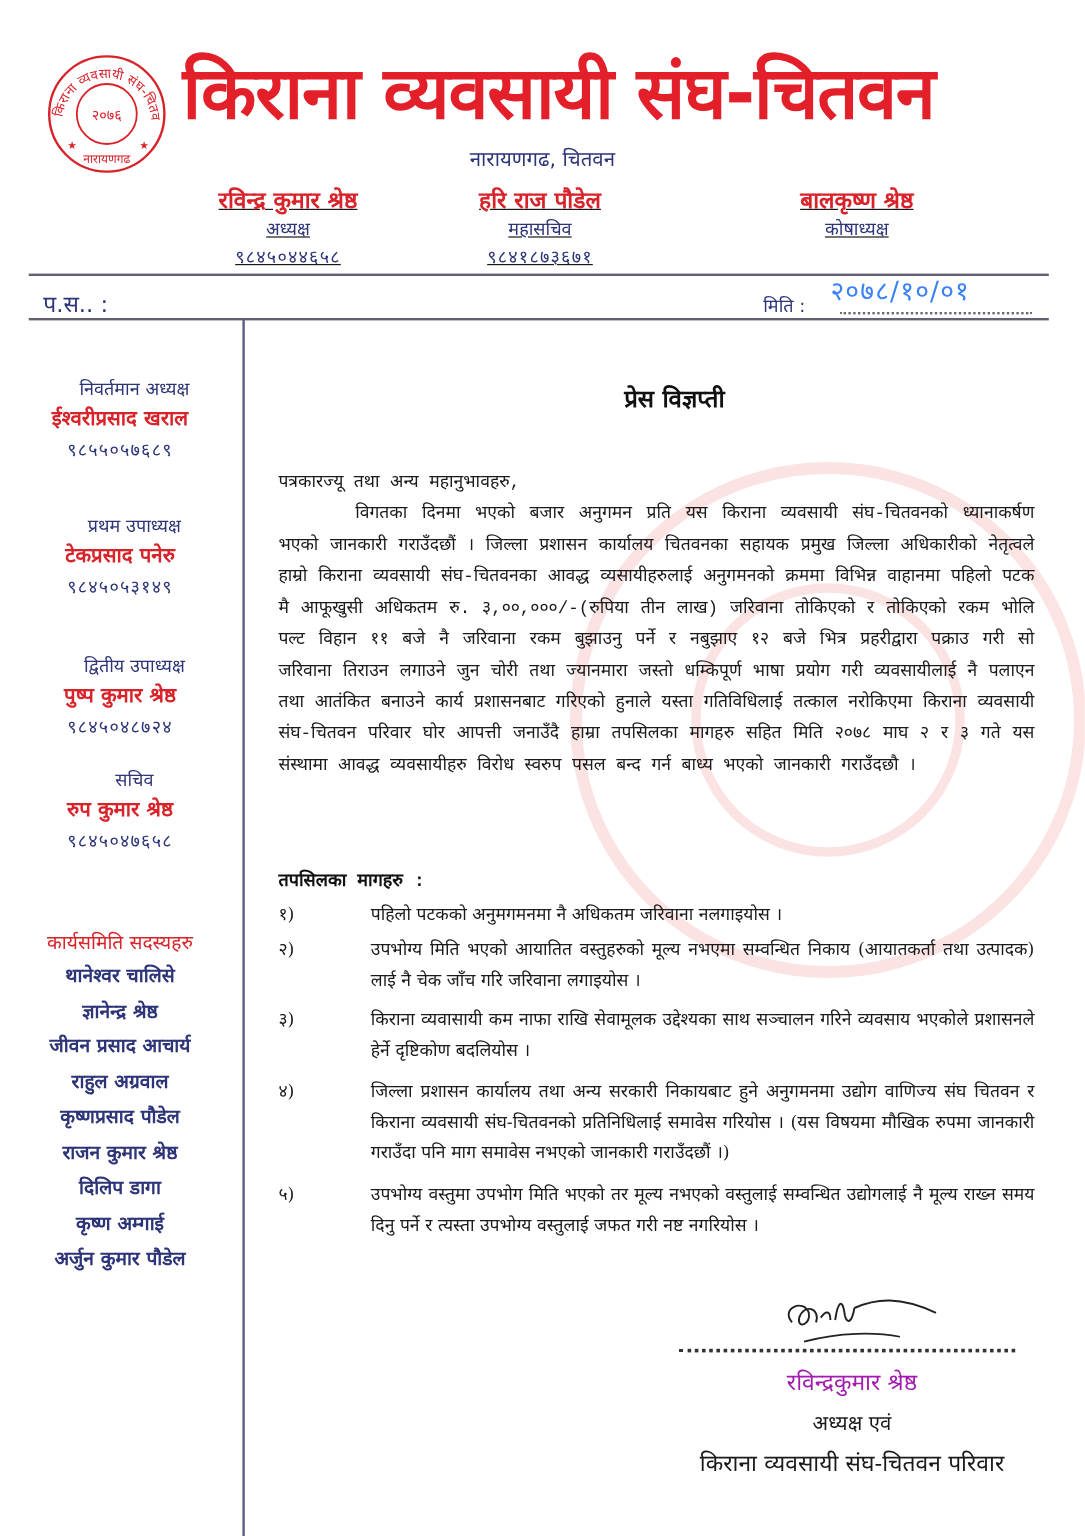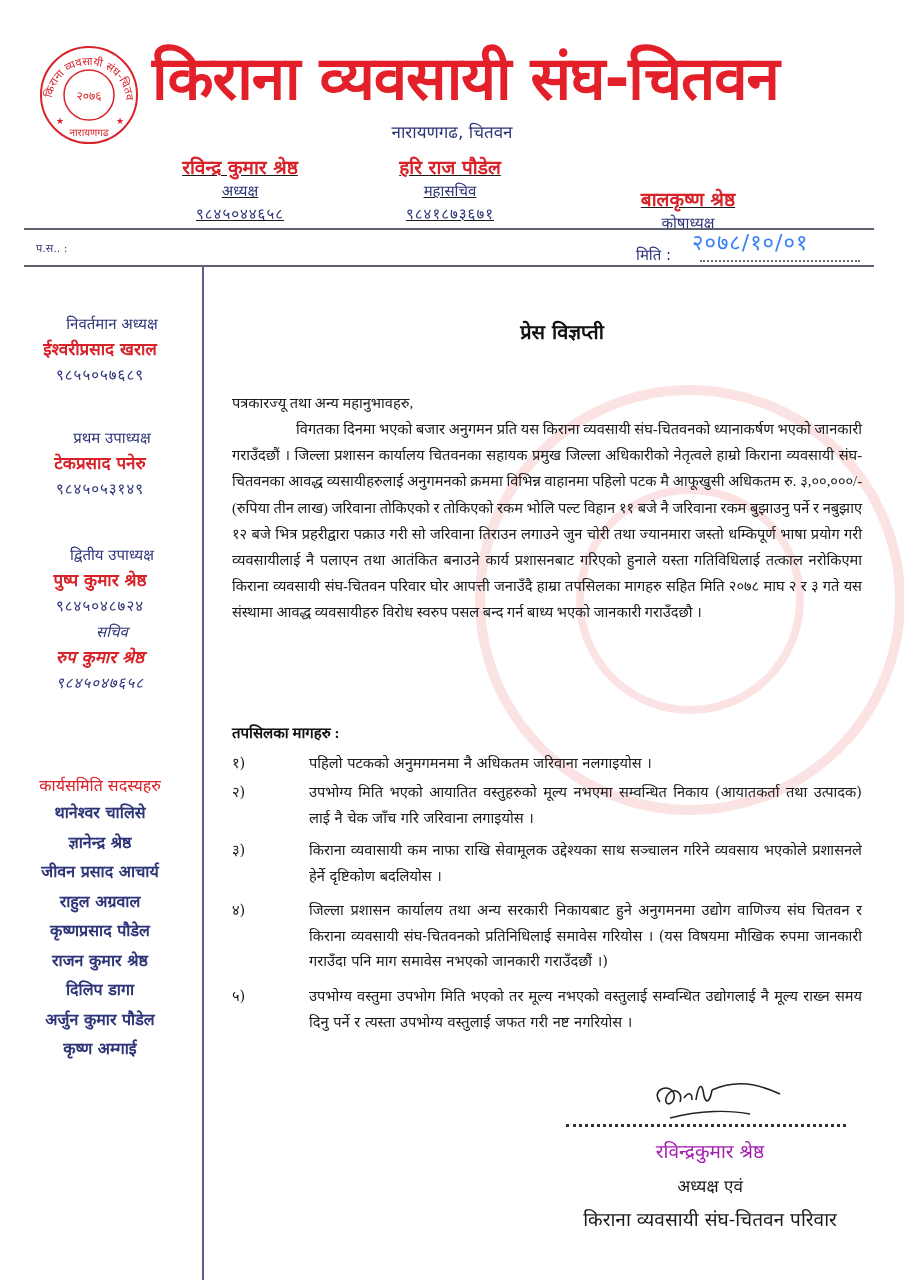--- a/index.html
+++ b/index.html
@@ -8,39 +8,39 @@
   .abs { position:absolute; }
   
   .logo { left:38px; top:44px; width:102px; height:102px; }
   .org-title { left:152px; top:38px; font-size:60px; font-weight:bold; color:#e3202a; letter-spacing:-1px; white-space:nowrap; line-height:80px; }
   .org-address { left:0; width:904px; text-align:center; top:120px; font-size:17px; color:#2d3478; }
   .officer { top:154px; width:240px; text-align:center;text-decoration:underline; }
   .officer .nm { font-size:19px; font-weight:bold; color:#d8232a; line-height:26px; }
   .officer .pos { font-size:15px; color:#2d3478; line-height:22px; }
   .officer .ph { font-size:15px; color:#2d3478; line-height:24px; letter-spacing:1px; }
   .rule { height:2px; background:#5f6070; left:24px; width:850px; }
-  .ps-label { left:36px; top:240px; font-size:11px; color:#2d3478; }
+  .ps-label { left:36px; top:240px; font-size:19px; color:#2d3478; }
   .date-label { left:636px; top:244px; font-size:15px; color:#2d3478; }
   .date-dots { left:700px; top:248px; width:160px; height:12px; border-bottom:2px dotted #6a6a78; }
   .date-val { left:692px; top:226px; font-size:22px; color:#3b82f6; letter-spacing:1px; font-family:"DejaVu Sans", sans-serif; }
   .vline { left:202px; top:266px; width:2px; height:1014px; background:#5d5f82; }
   
   .side { left:0; width:200px; text-align:center; }
   .side .pos { font-size:15px; color:#2d3478; line-height:24px;padding-left:24px; }
   .side .nm { font-size:17px; font-weight:bold; color:#d8232a; line-height:26px; }
   .side .ph { font-size:15px; color:#2d3478; line-height:26px; letter-spacing:1px; }
   .committee-title { font-size:16px; color:#d8232a; line-height:24px; }
   .committee-member { font-size:16px; font-weight:bold; color:#2d3478; line-height:29.5px; }
   
   .watermark { left:470px; top:380px; width:440px; height:440px; opacity:0.12; }
   .doc-title { left:220px; width:684px; text-align:center; top:318px; font-size:20px; font-weight:bold; color:#111; }
-  .body-text { left:232px; width:630px; font-family:Liberation Serif, serif; font-size:14.6px; line-height:26.2px; color:#1a1a1a; text-align:justify; }
+  .body-text { left:232px; width:630px; font-family:Liberation Mono, monospace; font-size:14.6px; line-height:26.2px; color:#1a1a1a; text-align:justify; }
   .salutation { top:390px; }
   .para { top:416px; text-indent:64px; }
-  .demands-title { left:232px; top:722px; font-family:Liberation Serif, serif; font-size:15px; font-weight:bold; color:#111; }
+  .demands-title { left:232px; top:722px; font-family:Liberation Mono, monospace; font-size:15px; font-weight:bold; color:#111; }
   .demand { left:232px; width:630px; font-family:"DejaVu Serif", serif; font-size:14.6px; line-height:25.5px; color:#1a1a1a; display:flex; }
   .demand .num { width:34px; flex:none; }
   .demand .txt { flex:1; text-align:justify;margin-left:43px; }
   
   .sig-svg { left:640px; top:1072px; width:150px; height:50px; }
   .sig-dots { left:566px; top:1118px; width:280px; height:6px; border-bottom:3px dotted #333; }
   .sig-name { left:560px; width:300px; text-align:center; top:1138px; font-family:"DejaVu Serif", serif; font-size:19px; color:#a21caf; }
   .sig-role { left:560px; width:300px; text-align:center; top:1174px; font-family:"DejaVu Serif", serif; font-size:17px; color:#1a1a1a; }
   .sig-org { left:540px; width:340px; text-align:center; top:1206px; font-family:"DejaVu Serif", serif; font-size:19px; color:#1a1a1a; }
 </style>
@@ -67,21 +67,21 @@
 <div class="abs officer" style="left:120px;">
   <div class="nm">रविन्द्र कुमार श्रेष्ठ</div>
   <div class="pos">अध्यक्ष</div>
   <div class="ph">९८४५०४४६५८</div>
 </div>
 <div class="abs officer" style="left:330px;">
   <div class="nm">हरि राज पौडेल</div>
   <div class="pos">महासचिव</div>
   <div class="ph">९८४१८७३६७१</div>
 </div>
-<div class="abs officer" style="left:568px;margin-top:32px;">
+<div class="abs officer" style="left:594px;">
   <div class="nm">बालकृष्ण श्रेष्ठ</div>
   <div class="pos">कोषाध्यक्ष</div>
 </div>
 
 <div class="abs rule" style="top:228px;"></div>
 <div class="abs ps-label">प.स.. :</div>
 <div class="abs date-label">मिति :</div>
 <div class="abs date-dots"></div>
 <div class="abs date-val">२०७८/१०/०१</div>
 <div class="abs rule" style="top:265px;"></div>
@@ -95,36 +95,36 @@
 <div class="abs side" style="top:426px;">
   <div class="pos">प्रथम उपाध्यक्ष</div>
   <div class="nm">टेकप्रसाद पनेरु</div>
   <div class="ph">९८४५०५३१४९</div>
 </div>
 <div class="abs side" style="top:543px;">
   <div class="pos">द्वितीय उपाध्यक्ष</div>
   <div class="nm">पुष्प कुमार श्रेष्ठ</div>
   <div class="ph">९८४५०४८७२४</div>
 </div>
-<div class="abs side" style="top:620px;font-style:italic;">
+<div class="abs side" style="top:638px;">
   <div class="pos">सचिव</div>
   <div class="nm">रुप कुमार श्रेष्ठ</div>
   <div class="ph">९८४५०४७६५८</div>
 </div>
 <div class="abs side" style="top:774px;">
   <div class="committee-title">कार्यसमिति सदस्यहरु</div>
   <div class="committee-member">थानेश्वर चालिसे</div>
   <div class="committee-member">ज्ञानेन्द्र श्रेष्ठ</div>
   <div class="committee-member">जीवन प्रसाद आचार्य</div>
   <div class="committee-member">राहुल अग्रवाल</div>
   <div class="committee-member">कृष्णप्रसाद पौडेल</div>
   <div class="committee-member">राजन कुमार श्रेष्ठ</div>
   <div class="committee-member">दिलिप डागा</div>
+  <div class="committee-member">कृष्ण अम्गाई</div>
   <div class="committee-member">अर्जुन कुमार पौडेल</div>
-  <div class="committee-member">कृष्ण अम्गाई</div>
 </div>
 
 <div class="abs watermark">
   <svg width="440" height="440" viewBox="0 0 440 440">
     <circle cx="220" cy="220" r="210" fill="none" stroke="#e3202a" stroke-width="10"></circle>
     <circle cx="220" cy="220" r="110" fill="none" stroke="#e3202a" stroke-width="8"></circle>
   </svg>
 </div>
 
 <div class="abs doc-title">प्रेस विज्ञप्ती</div>

